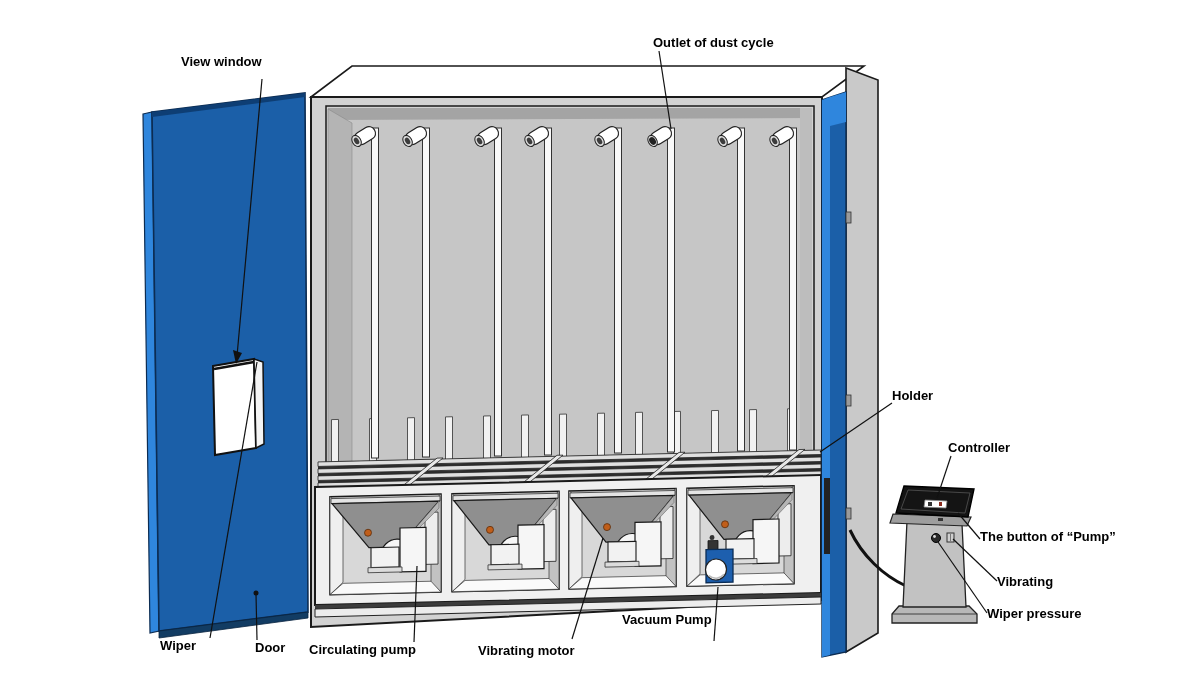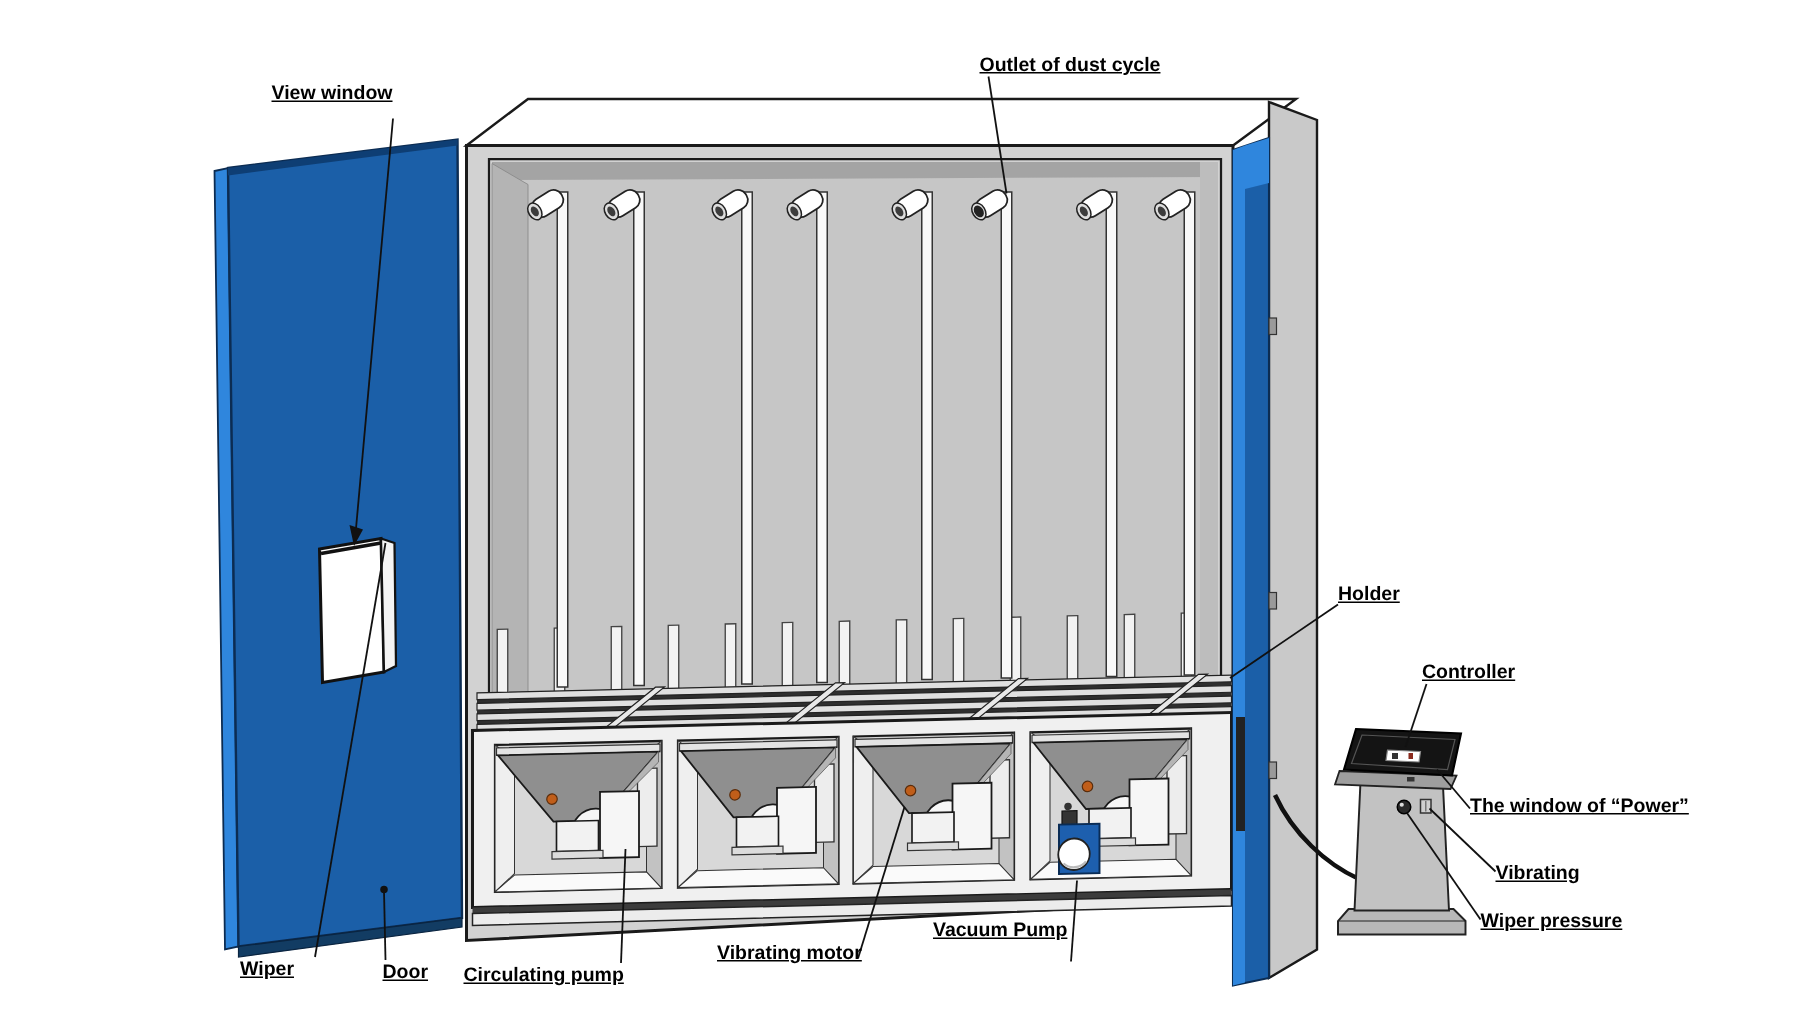--- a/index.html
+++ b/index.html
@@ -6,21 +6,20 @@
   body{
     width:1200px;height:675px;position:relative;background:#ffffff;
     font-family:"Liberation Sans",sans-serif;overflow:hidden;
   }
   #stage{position:absolute;left:0;top:0;width:1200px;height:675px;}
   svg{position:absolute;left:0;top:0;}
   .lbl{
     position:absolute;
     font:700 13px "Liberation Sans",sans-serif;
     color:#000;
-    text-decoration:underline;
     white-space:nowrap;
     z-index:5;
   }
 </style>
 </head>
 <body>
 
 <div id="stage">
 
 <svg width="1200" height="675" viewBox="0 0 1200 675">
@@ -274,22 +273,22 @@
     <line x1="980" y1="539" x2="958" y2="513"></line>
     <line x1="997" y1="581" x2="953" y2="539"></line>
     <line x1="987" y1="613" x2="938" y2="542"></line>
   </g>
 </svg>
 
   <div class="lbl" style="left:181px;top:54px">View window</div>
   <div class="lbl" style="left:653px;top:35px">Outlet of dust cycle</div>
   <div class="lbl" style="left:892px;top:388px">Holder</div>
   <div class="lbl" style="left:948px;top:440px">Controller</div>
-  <div class="lbl" style="left:980px;top:529px">The window of “Power”</div>
+  <div class="lbl" style="left:980px;top:529px">The button of “Pump”</div>
   <div class="lbl" style="left:997px;top:574px">Vibrating</div>
   <div class="lbl" style="left:987px;top:606px">Wiper pressure</div>
   <div class="lbl" style="left:160px;top:638px">Wiper</div>
   <div class="lbl" style="left:255px;top:640px">Door</div>
   <div class="lbl" style="left:309px;top:642px">Circulating pump</div>
-  <div class="lbl" style="left:478px;top:627px">Vibrating motor</div>
+  <div class="lbl" style="left:478px;top:643px">Vibrating motor</div>
   <div class="lbl" style="left:622px;top:612px">Vacuum Pump</div>
 
 </div>
 
 </body></html>

